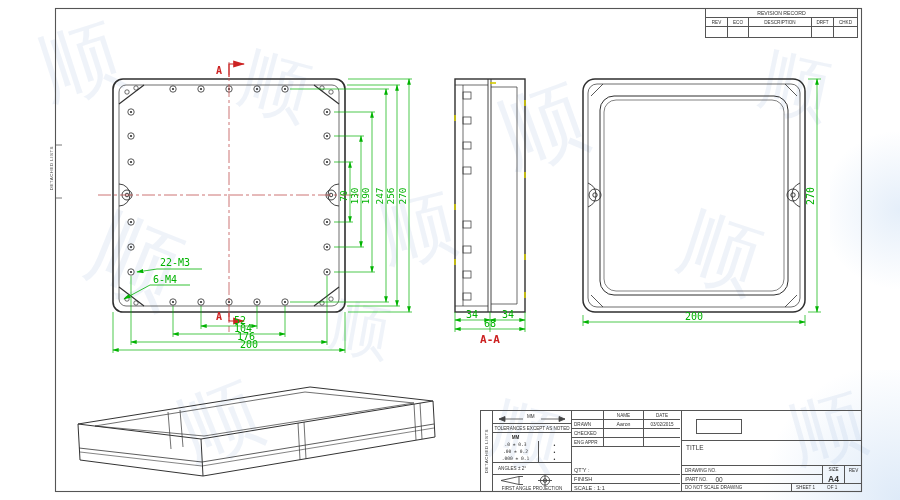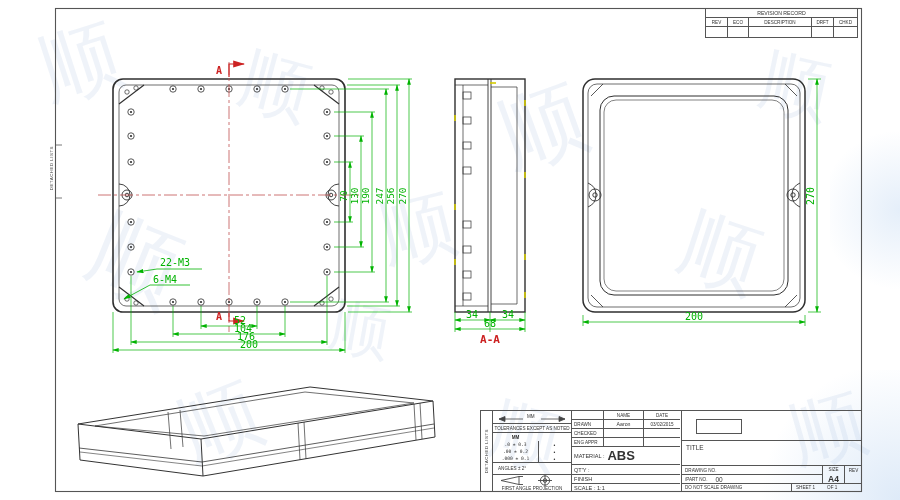--- a/index.html
+++ b/index.html
@@ -372,24 +372,20 @@
       <div class="cell bb ctr t4" style="left:72px;top:9px;width:36px;height:9px;">03/02/2015</div>
 
       <div class="cell bb br lft t4" style="left:0;top:18px;width:32px;height:9px;padding-left:2px;">CHECKED</div>
       <div class="cell bb br" style="left:32px;top:18px;width:40px;height:9px;"></div>
       <div class="cell bb" style="left:72px;top:18px;width:36px;height:9px;"></div>
 
       <div class="cell bb br lft t4" style="left:0;top:27px;width:32px;height:9px;padding-left:2px;">ENG APPR</div>
       <div class="cell bb br" style="left:32px;top:27px;width:40px;height:9px;"></div>
       <div class="cell bb" style="left:72px;top:27px;width:36px;height:9px;"></div>
 
-      <div class="cell bb lft" style="left:0;top:36px;width:108px;height:18px;padding-left:2px;">
-        <span class="t55">MATERIAL :</span>
-        <span class="abs-big">ABS</span>
-      </div>
       <div class="cell bb lft t55" style="left:0;top:54px;width:108px;height:10px;padding-left:2px;">QT'Y :</div>
       <div class="cell bb lft t55" style="left:0;top:64px;width:108px;height:9px;padding-left:2px;">FINISH</div>
       <div class="cell lft t55" style="left:0;top:73px;width:108px;height:7px;padding-left:2px;">SCALE : 1:1</div>
     </div>
 
     <div class="cell bl" style="left:200px;top:0;width:180px;height:80px;">
       <div class="cell bb" style="left:0;top:0;width:180px;height:30px;">
         <div class="cell" style="left:14px;top:8px;width:46px;height:15px;border:1px solid #555;"></div>
       </div>
       <div class="cell bb t6" style="left:0;top:30px;width:180px;height:25px;">

